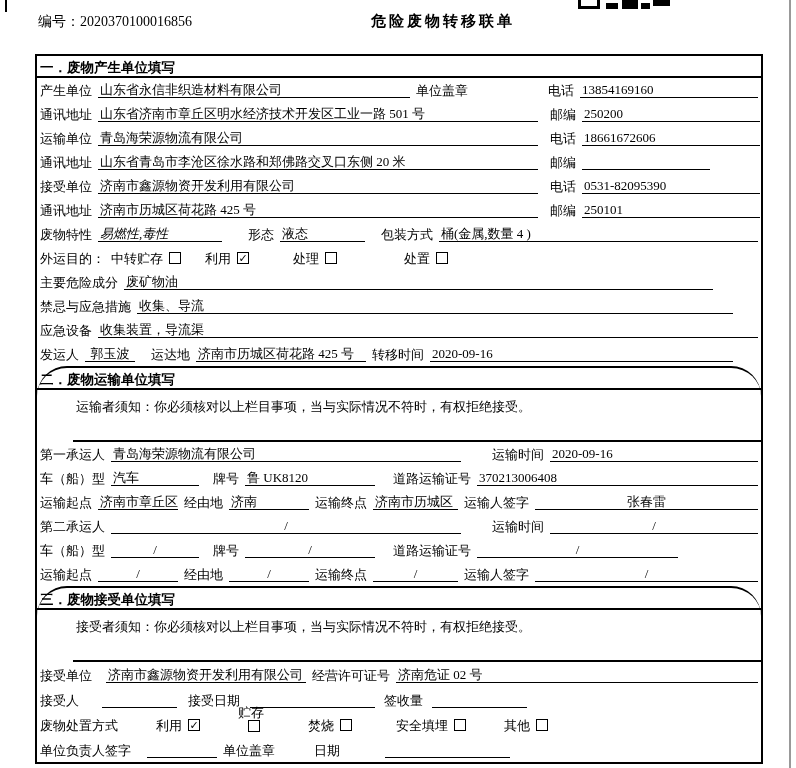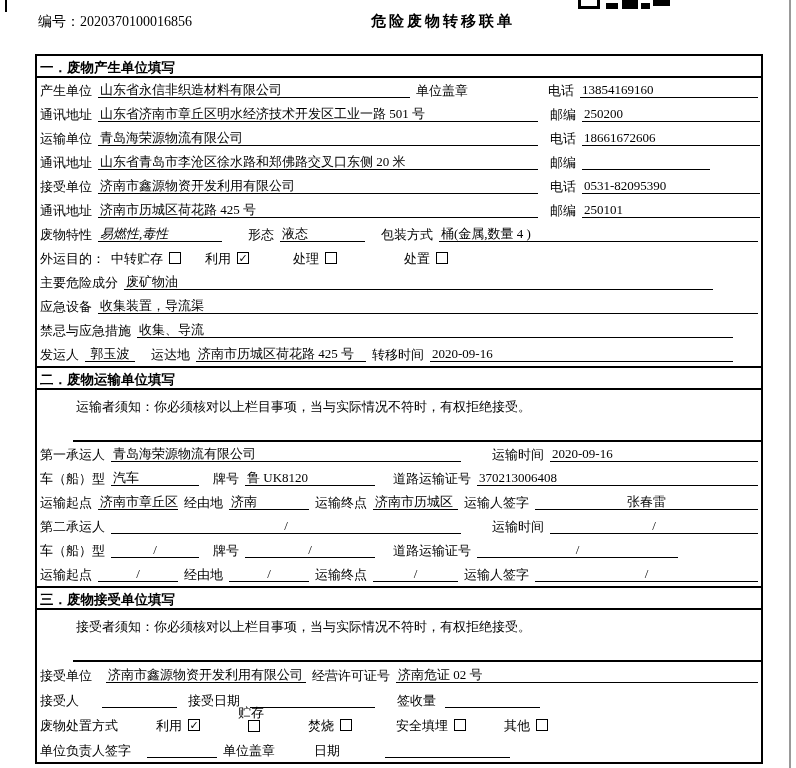--- a/index.html
+++ b/index.html
@@ -15,21 +15,21 @@
   .qr{position:absolute;left:578px;top:0;width:92px;height:9px;}
   .qr div{position:absolute;background:#000;}
   .qb1{left:0;top:0;width:3px;height:9px;}
   .qb2{left:0;top:6px;width:22px;height:3px;}
   .qb3{left:19px;top:0;width:3px;height:9px;}
   .qb4{left:28px;top:3px;width:12px;height:6px;}
   .qb5{left:44px;top:0;width:16px;height:9px;}
   .qb6{left:63px;top:3px;width:9px;height:6px;}
   .qb7{left:75px;top:0;width:17px;height:6px;}
   #form-box{margin-left:35px;width:728px;border:2px solid #000;box-sizing:border-box;background:#fff;}
-  .section + .section{border-top:2px solid #000;}
+  .section + .section{border-top:2px solid #000;border-radius:30px;}
   .sec-title{font-size:13.5px;font-weight:bold;padding:3px 6px 2px 3px;height:22px;
              box-sizing:border-box;border-bottom:2px solid #000;line-height:17px;}
   .note-row{font-size:13px;height:52px;box-sizing:border-box;padding:9px 6px 0 3px;
             border-bottom:2px solid #000;line-height:16px;margin-left:36px;}
   .row{display:flex;align-items:flex-end;gap:6px;height:24px;box-sizing:border-box;
        padding:0 3px 4px 3px;}
   .sec3 .row{height:25px;}
   .lb{font-size:13px;line-height:15px;white-space:nowrap;flex:0 0 auto;}
   .fd{border-bottom:1px solid #000;min-height:17px;display:flex;align-items:flex-end;
       box-sizing:border-box;overflow:hidden;}
@@ -165,29 +165,29 @@
             <span class="box"></span>
           </span>
         </div>
         <div class="row">
           <span class="lb">主要危险成分</span>
           <span class="fd" style="flex: 1 1 30px; margin-right: 45px;">
             <span class="fd-text">废矿物油</span>
           </span>
         </div>
         <div class="row">
-          <span class="lb">应急设备</span>
-          <span class="fd" style="flex: 1 1 30px;">
-            <span class="fd-text">收集装置，导流渠</span>
-          </span>
-        </div>
-        <div class="row">
           <span class="lb">禁忌与应急措施</span>
           <span class="fd" style="flex: 1 1 30px; margin-right: 25px;">
             <span class="fd-text">收集、导流</span>
+          </span>
+        </div>
+        <div class="row">
+          <span class="lb">应急设备</span>
+          <span class="fd" style="flex: 1 1 30px;">
+            <span class="fd-text">收集装置，导流渠</span>
           </span>
         </div>
         <div class="row">
           <span class="lb">发运人</span>
           <span class="fd" style="flex: 0 0 50px; justify-content: center;">
             <span class="fd-text">郭玉波</span>
           </span>
           <span class="lb" style="margin-left: 10px;">运达地</span>
           <span class="fd" style="flex: 0 0 170px;">
             <span class="fd-text">济南市历城区荷花路 425 号</span>
@@ -301,21 +301,21 @@
         </div>
         <div class="row">
           <span class="lb">接受人</span>
           <span class="fd" style="flex: 0 0 75px; margin-left: 17px;">
             <span class="fd-text"></span>
           </span>
           <span class="lb" style="margin-left: 5px;">接受日期</span>
           <span class="fd" style="flex: 0 0 125px; margin-left: 4px;">
             <span class="fd-text"></span>
           </span>
-          <span class="lb" style="margin-left: 16px;">签收量</span>
+          <span class="lb" style="margin-left: 3px;">签收量</span>
           <span class="fd" style="flex: 0 0 95px; margin-left: 3px;">
             <span class="fd-text"></span>
           </span>
         </div>
         <div class="row">
           <span class="lb">废物处置方式</span>
           <span class="ck" style="margin-left: 32px;">
             <span class="ck-lb">利用</span>
             <span class="box">✓</span>
           </span>

